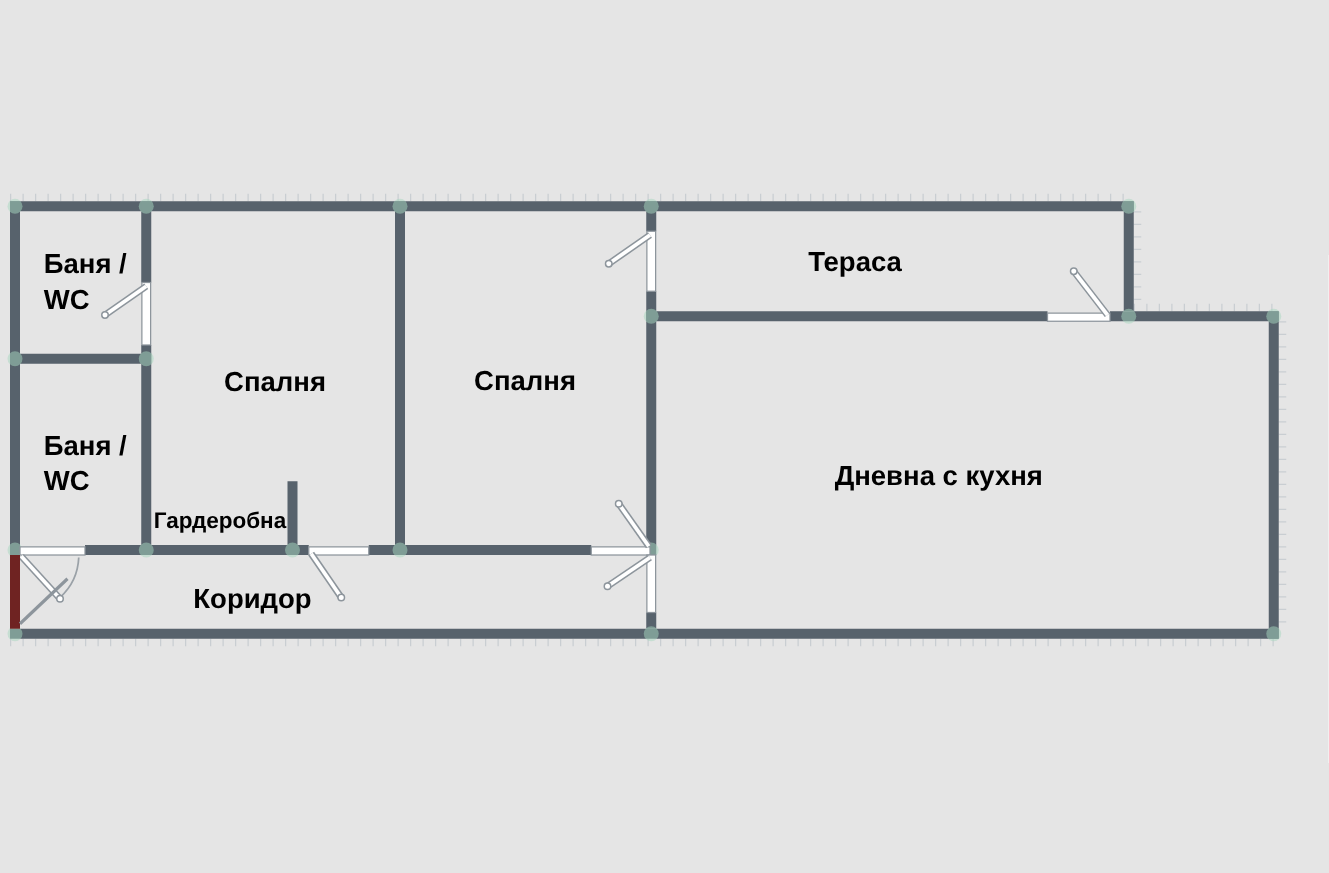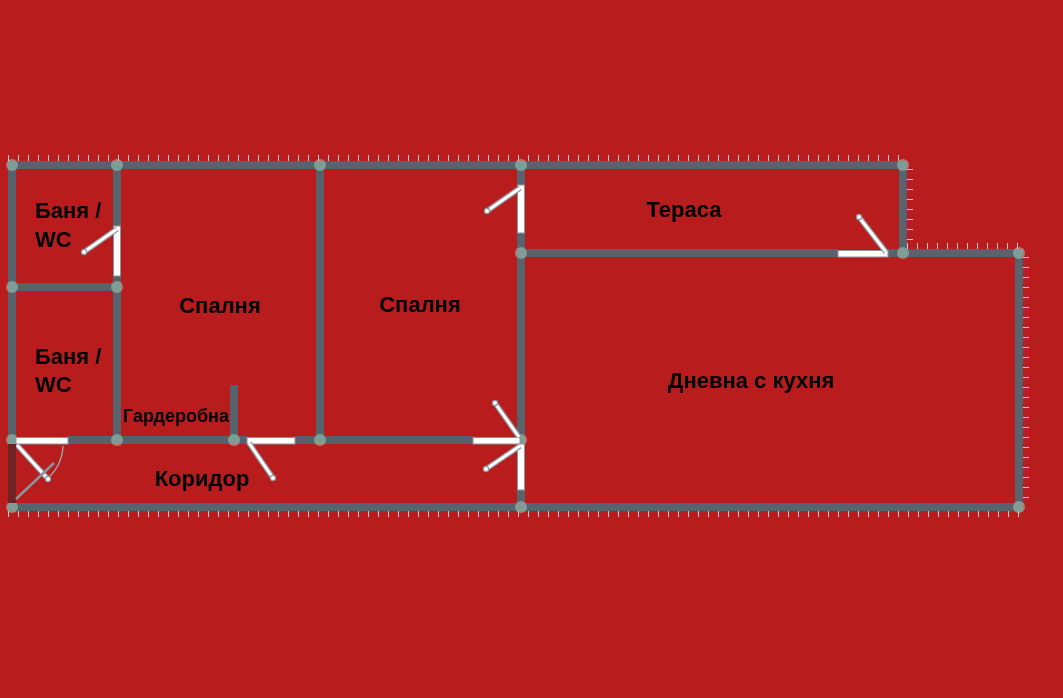--- a/index.html
+++ b/index.html
@@ -5,21 +5,21 @@
   html, body {
     margin: 0;
     padding: 0;
     background: #ffffff;
     font-family: "Liberation Sans", sans-serif;
   }
   #stage {
     position: relative;
     width: 1063px;
     height: 698px;
-    background: #b91c1c;
+    background: #e5e5e5;
     overflow: hidden;
   }
   svg { position: absolute; top: 0; left: 0; }
 
   .wall   { fill: #57626c; }
   .tick   { stroke: #c9ced2; stroke-width: 6; stroke-dasharray: 1 9; fill: none; }
   .jdot   { fill: #a8d8bf; opacity: 0.5; }
   .opening { fill: #ffffff; stroke: #8d959c; stroke-width: 1; }
   .leaf-out { stroke: #8d959c; stroke-width: 5.5; stroke-linecap: butt; }
   .leaf-in  { stroke: #ffffff; stroke-width: 3;   stroke-linecap: butt; }

